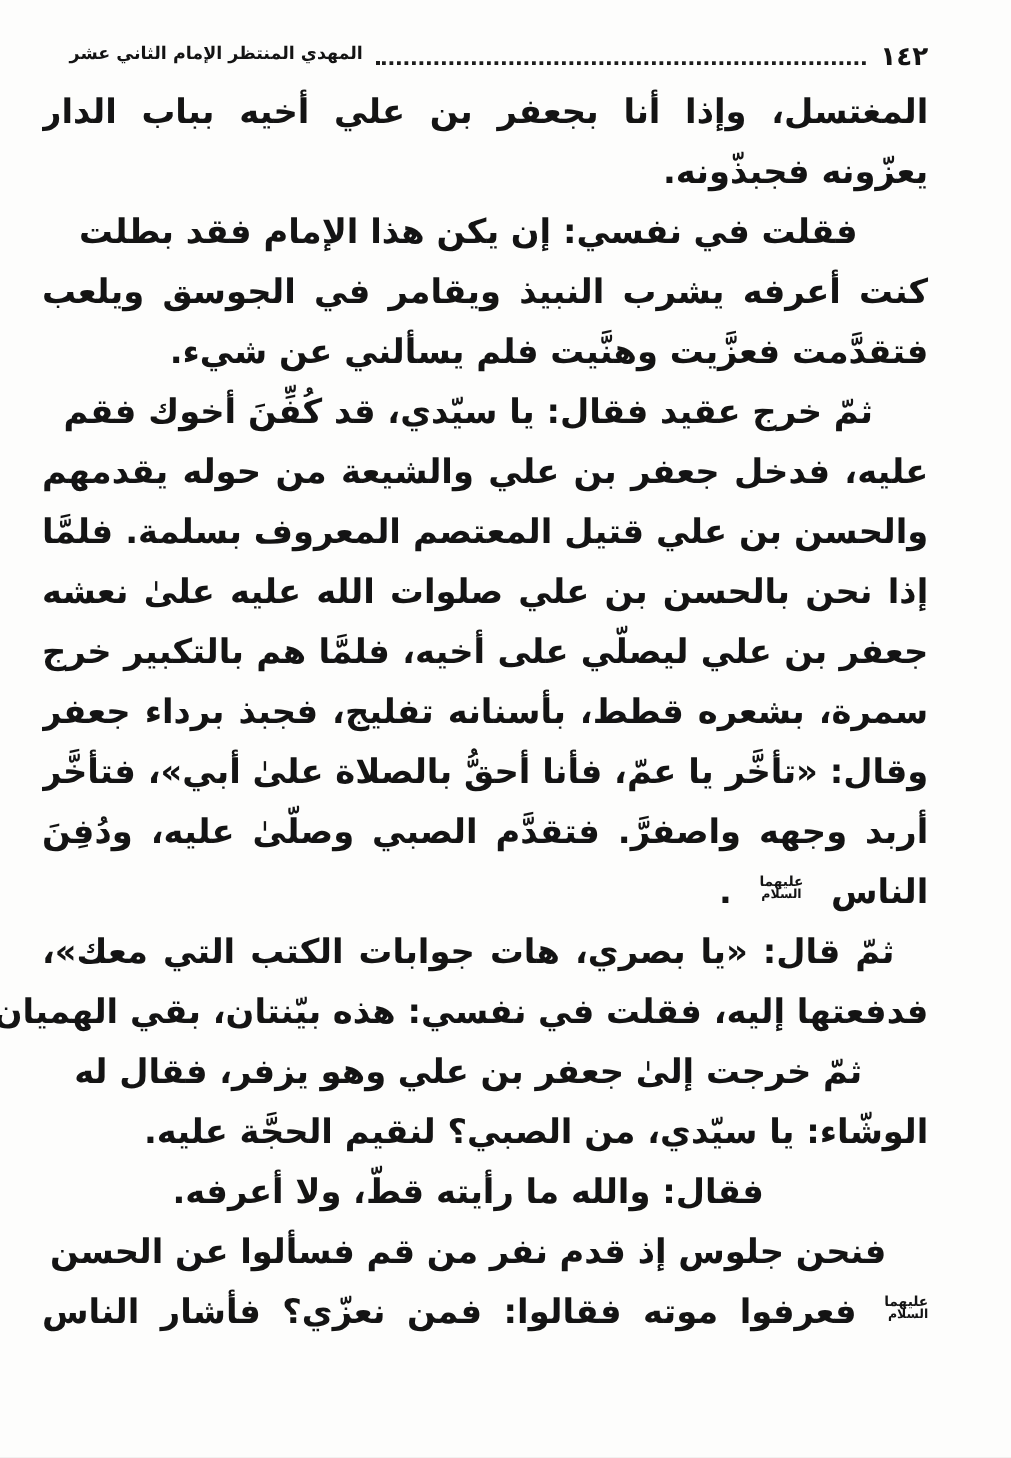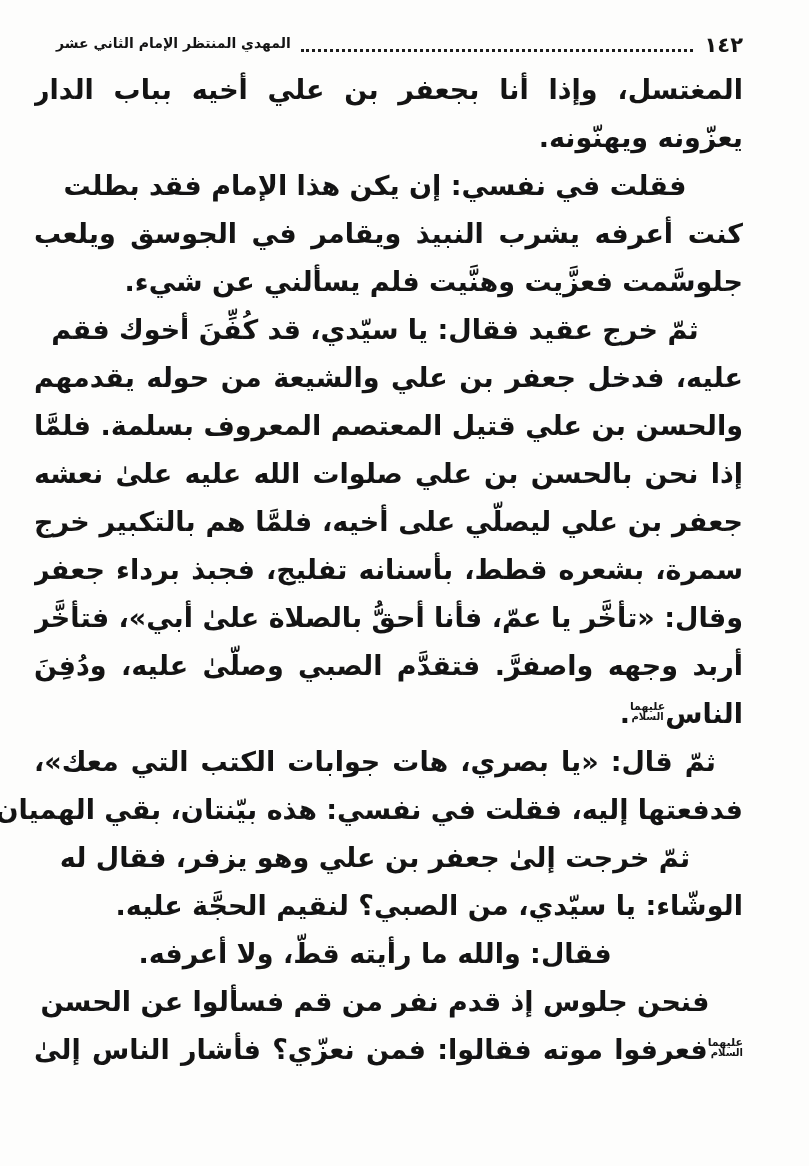--- a/index.html
+++ b/index.html
@@ -71,42 +71,42 @@
   .line.ind { padding-right: 27px; text-align: center; }
   
   .hon {
     display: inline-flex;
     flex-direction: column;
     vertical-align: middle;
     text-align: center;
     font-size: 11px;
     line-height: 11px;
     font-weight: bold;
-    margin: 0 0;
+    margin: 0 22px;
     transform: translateY(-4px);
   }
   .hon .hon-b { font-size: 10px; line-height: 10px; }
 </style>
 </head>
 <body>
 
 <div class="page">
 
   <div class="header">
     <span class="pnum">١٤٢</span>
     <span class="leader"></span>
     <span class="htitle">المهدي المنتظر الإمام الثاني عشر</span>
   </div>
 
   <div class="textblock">
     <div class="line j">المغتسل، وإذا أنا بجعفر بن علي أخيه بباب الدار والشيعة من حوله</div>
-    <div class="line fr">يعزّونه ويهنّونه.</div>
+    <div class="line fr">يعزّونه فجبذّونه.</div>
     <div class="line j ind">فقلت في نفسي: إن يكن هذا الإمام فقد بطلت الإمامة، لأنّي</div>
     <div class="line j">كنت أعرفه يشرب النبيذ ويقامر في الجوسق ويلعب بالطنبور،</div>
-    <div class="line fr">جلوسَّمت فعزَّيت وهنَّيت فلم يسألني عن شيء.</div>
+    <div class="line fr">فتقدَّمت فعزَّيت وهنَّيت فلم يسألني عن شيء.</div>
     <div class="line j ind">ثمّ خرج عقيد فقال: يا سيّدي، قد كُفِّنَ أخوك فقم وصلِّ</div>
     <div class="line j">عليه، فدخل جعفر بن علي والشيعة من حوله يقدمهم السمّان</div>
     <div class="line j">والحسن بن علي قتيل المعتصم المعروف بسلمة. فلمَّا صرنا في الدار</div>
     <div class="line j">إذا نحن بالحسن بن علي صلوات الله عليه علىٰ نعشه مكفَّناً، فتقدَّم</div>
     <div class="line j">جعفر بن علي ليصلّي على أخيه، فلمَّا هم بالتكبير خرج صبي بوجهه</div>
     <div class="line j">سمرة، بشعره قطط، بأسنانه تفليج، فجبذ برداء جعفر بن علي،</div>
     <div class="line j">وقال: «تأخَّر يا عمّ، فأنا أحقُّ بالصلاة علىٰ أبي»، فتأخَّر جعفر، وقد</div>
     <div class="line j">أربد وجهه واصفرَّ. فتقدَّم الصبي وصلّىٰ عليه، ودُفِنَ إلىٰ جانب قبر</div>
 
     <div class="line fr">

